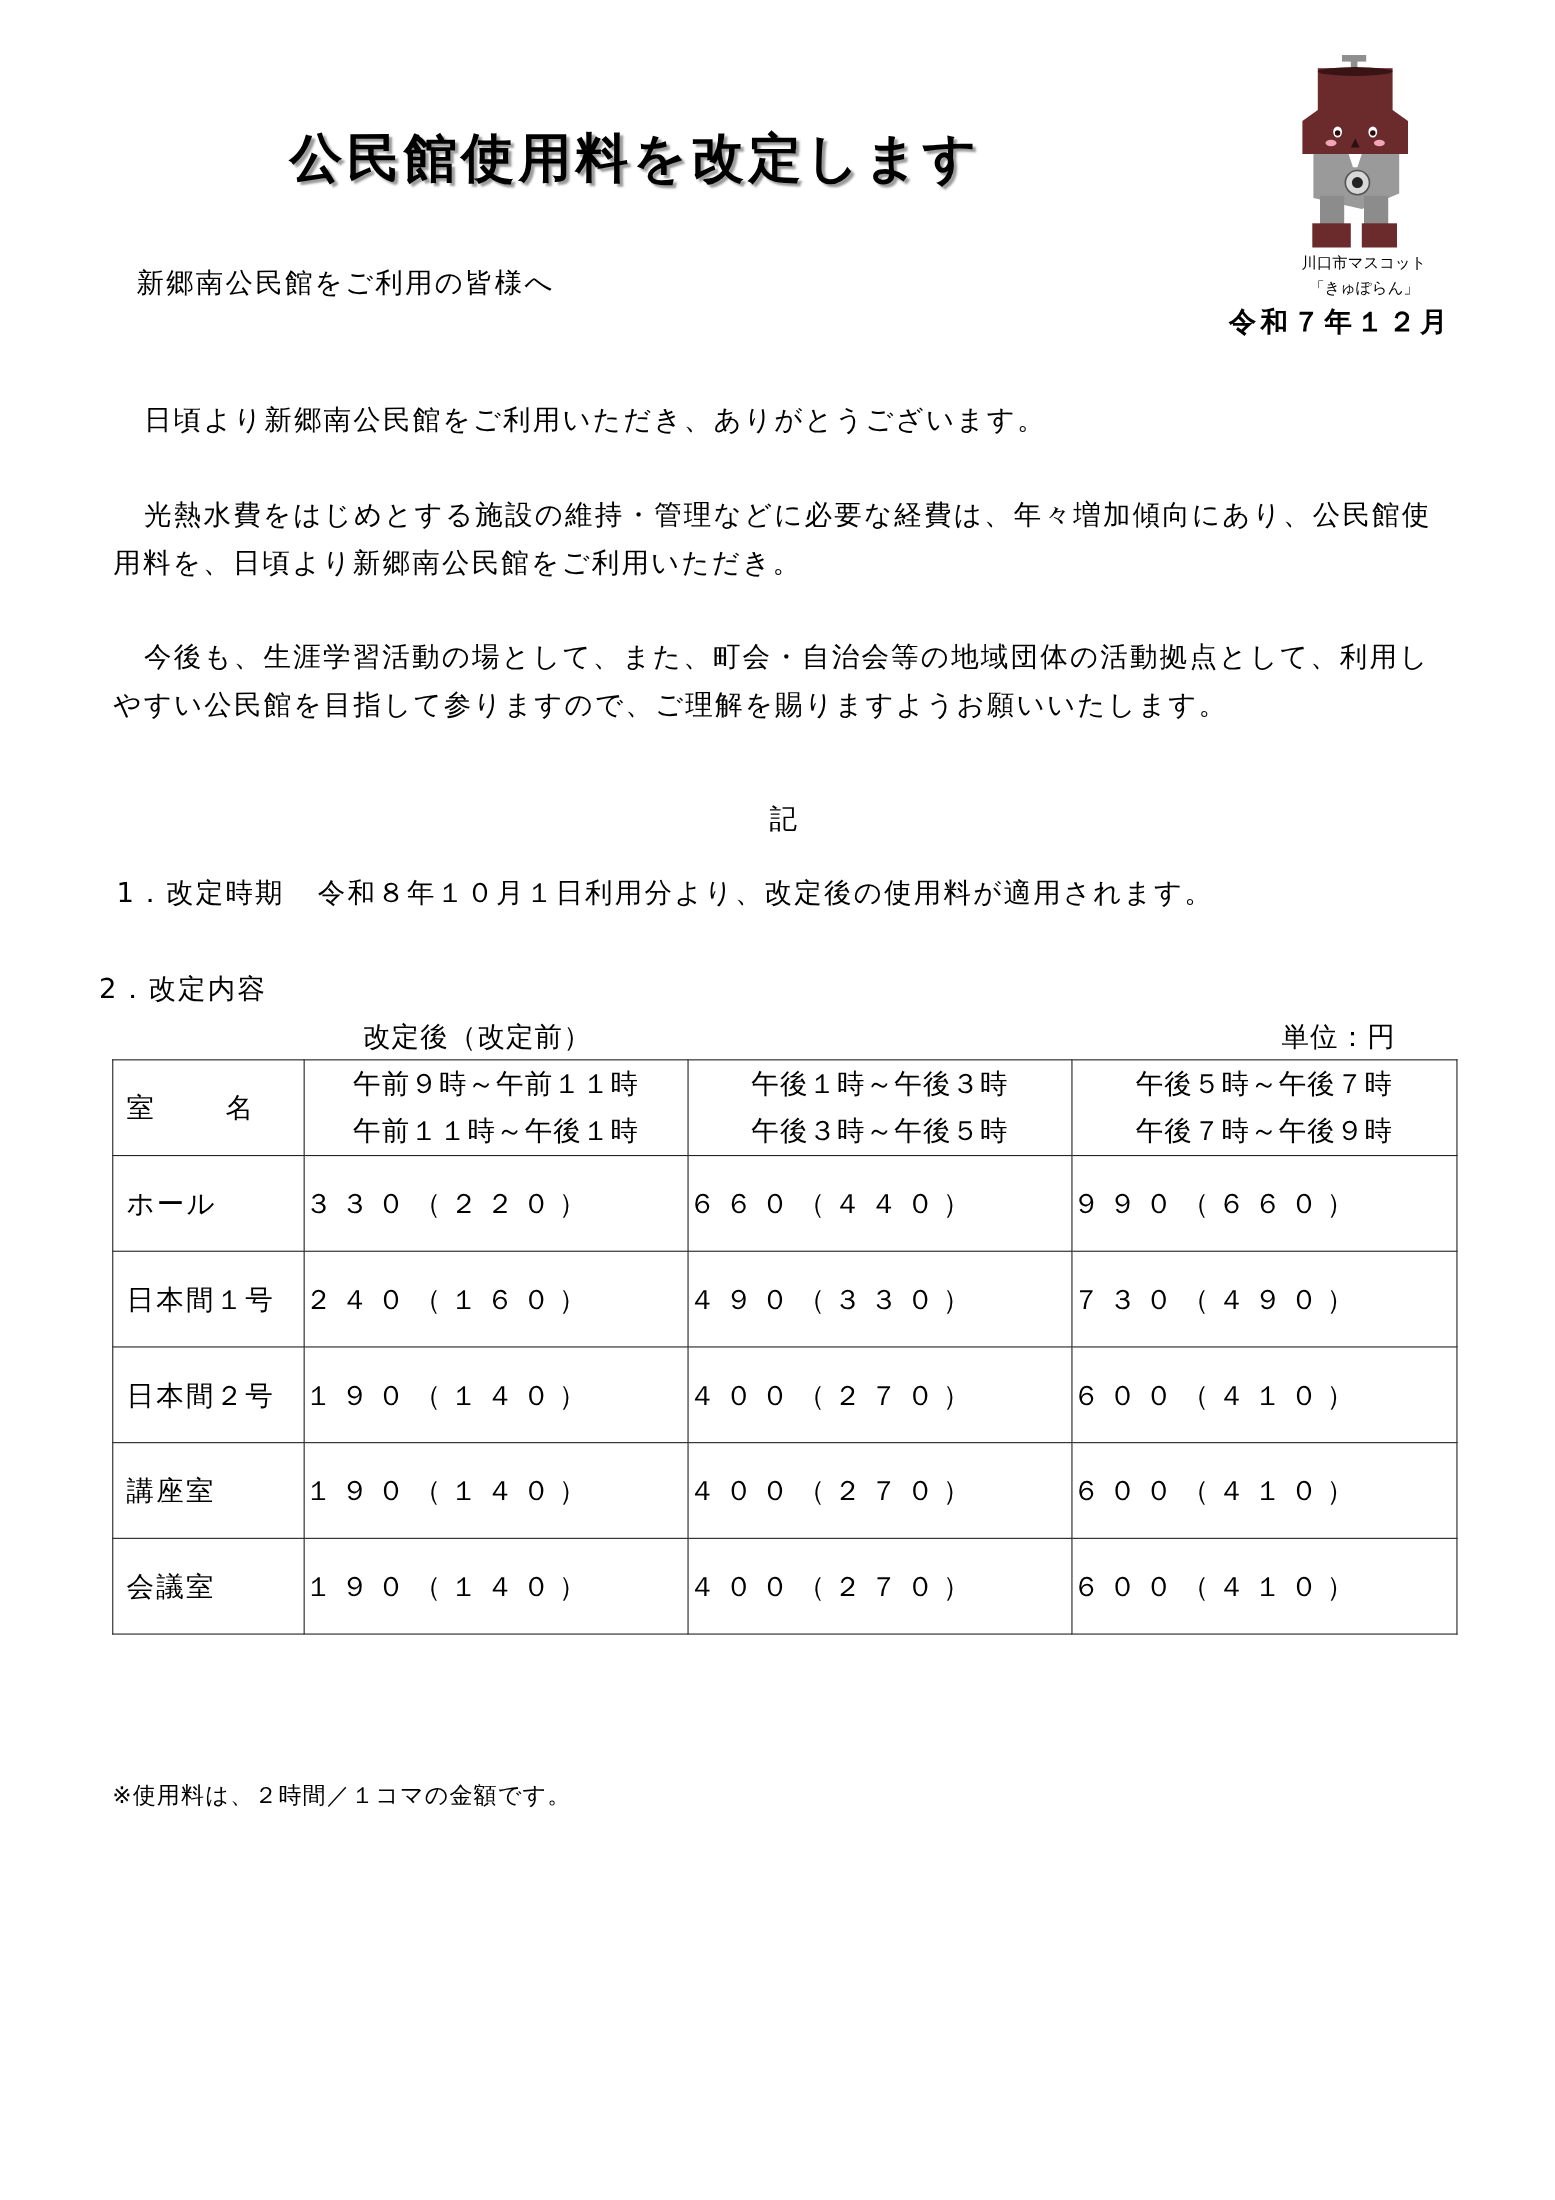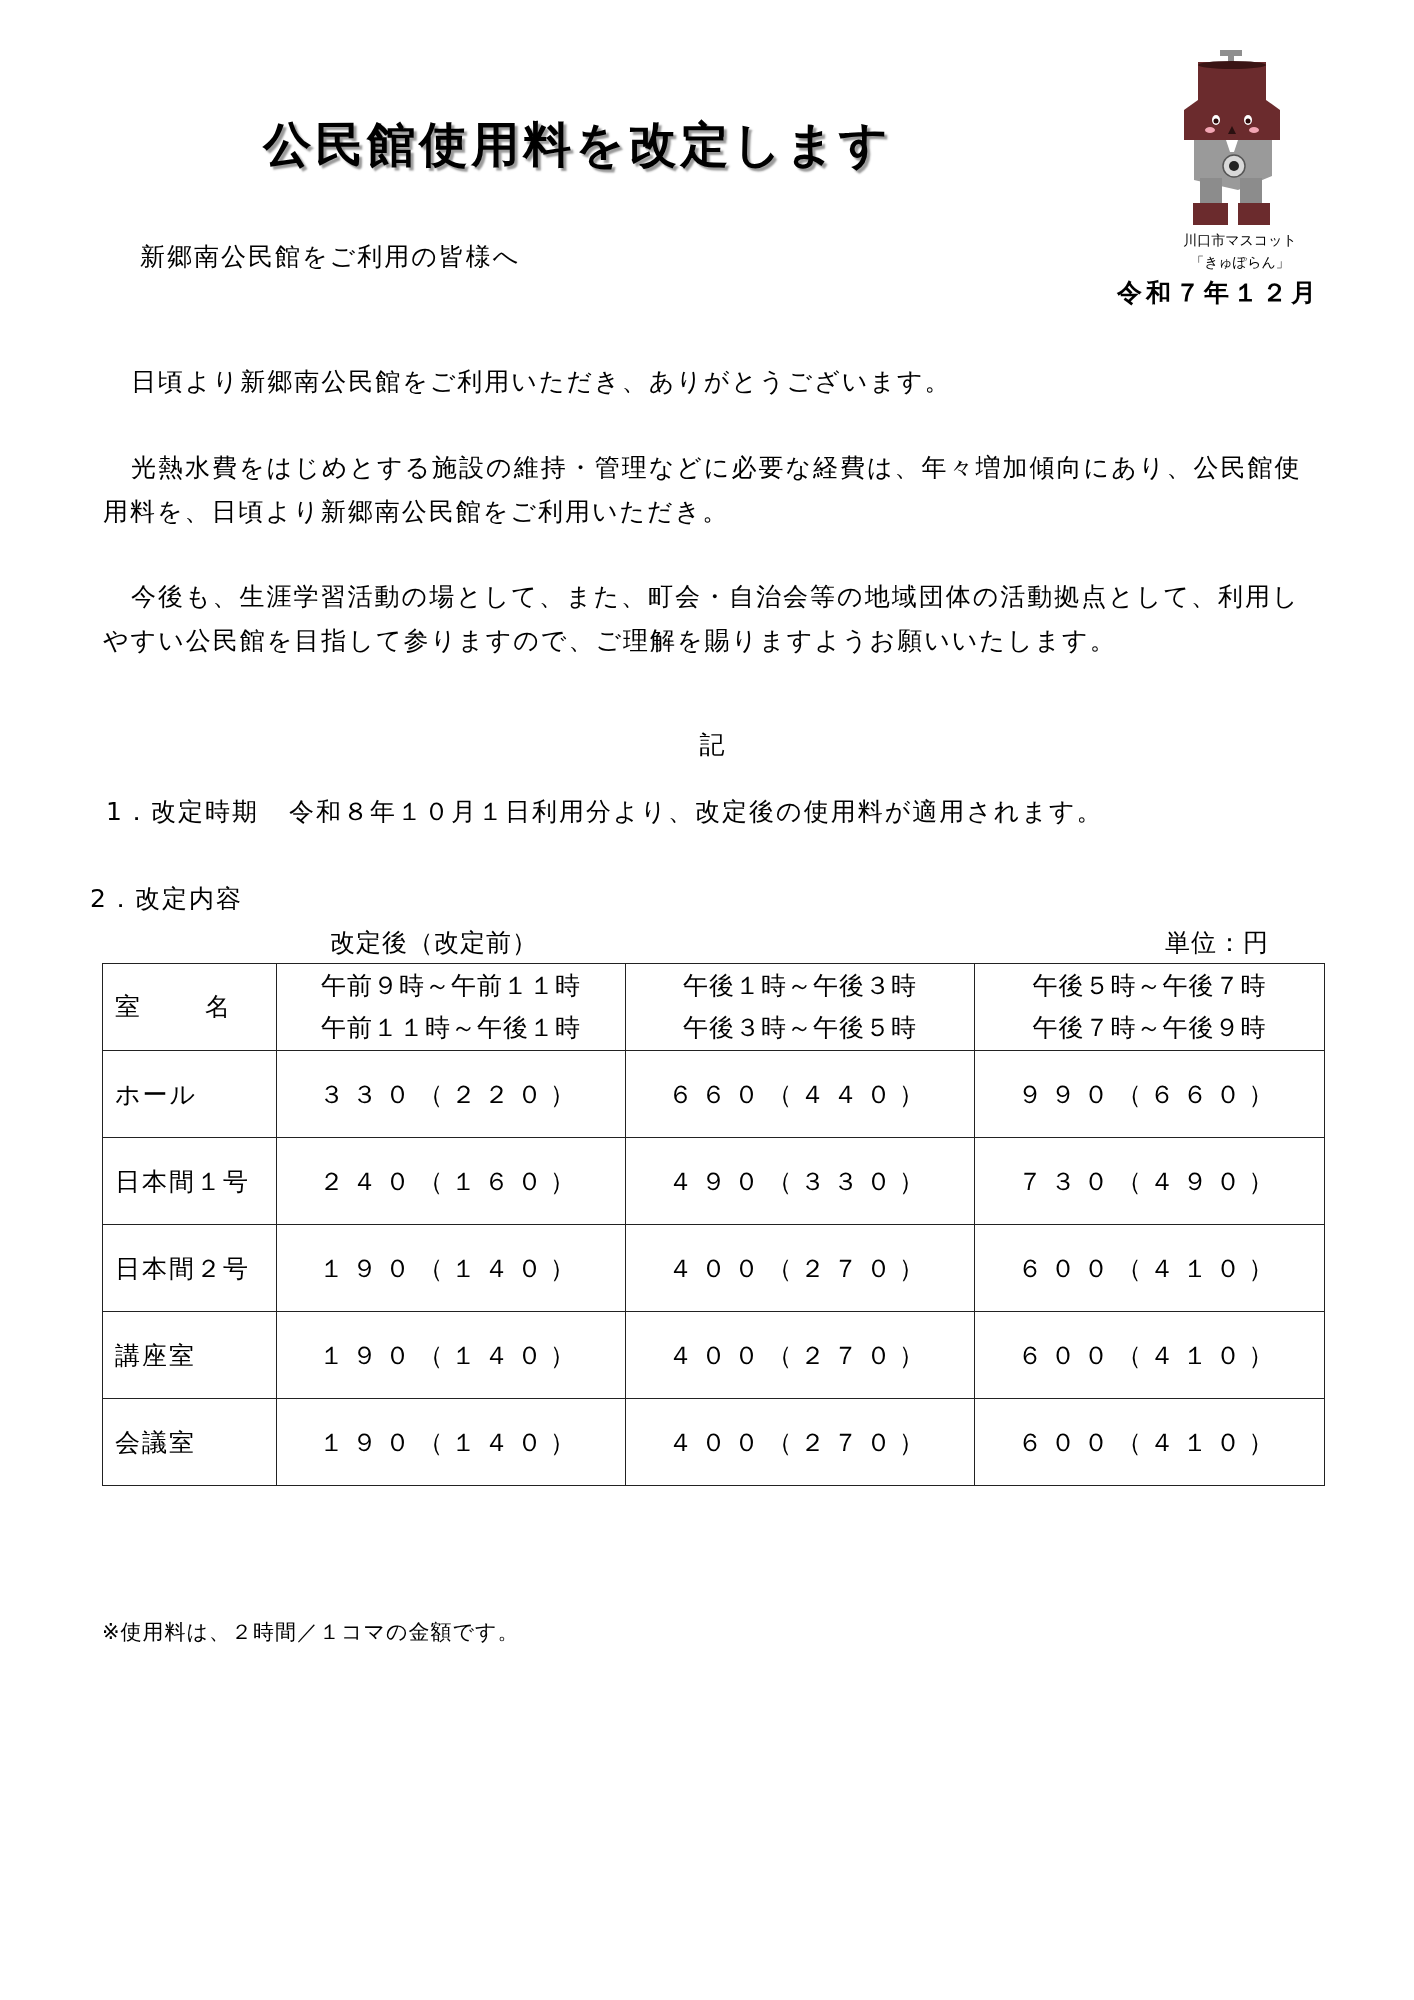--- a/index.html
+++ b/index.html
@@ -1,42 +1,42 @@
 <!DOCTYPE html>
 <html><head>
 <meta charset="utf-8">
 <style>
   html, body { margin: 0; padding: 0; background: #ffffff; }
   body { width: 1414px; height: 2000px; position: relative; overflow: hidden;
          font-family: "DejaVu Sans", "Liberation Sans", sans-serif; color: #000; }
   .abs { position: absolute; white-space: nowrap; }
   .title { left: 0; width: 1155px; top: 116px; text-align: center; font-size: 48px; line-height: 56px;
            letter-spacing: 4px; font-weight: bold; text-shadow: 3px 3px 2px #9a9a9a; padding-left: 0; }
-  .salutation { left: 140px; top: 240px; font-size: 25px; line-height: 34px; letter-spacing: 2px; }
+  .salutation { left: 124px; top: 240px; font-size: 25px; line-height: 34px; letter-spacing: 2px; }
   .date { left: 1117px; top: 276px; font-size: 25px; line-height: 34px; letter-spacing: 4px; font-weight: bold; }
   .para { left: 103px; width: 1222px; font-size: 25px; line-height: 44px; letter-spacing: 2px; white-space: normal; }
   .para p { margin: 0; text-indent: 28px; }
   .p1 { top: 360px; }
   .p2 { top: 446px; }
   .p3 { top: 575px; }
   .ki { left: 0; width: 1424px; text-align: center; top: 728px; font-size: 25px; line-height: 34px; }
   .item1 { left: 106px; top: 795px; font-size: 25px; line-height: 34px; letter-spacing: 2px; }
   .item1 .gap { display: inline-block; width: 30px; }
   .item2 { left: 90px; top: 882px; font-size: 25px; line-height: 34px; letter-spacing: 2px; }
   .after-label { left: 330px; top: 926px; font-size: 25px; line-height: 34px; letter-spacing: 1px; }
   .unit-label { left: 1165px; top: 926px; font-size: 25px; line-height: 34px; letter-spacing: 1px; }
   table.fees { position: absolute; left: 102px; top: 963px; border-collapse: collapse; table-layout: fixed; width: 1222px; padding-left: 48px; }
   table.fees td, table.fees th { border: 1.5px solid #222; padding: 0; font-weight: normal; font-size: 25px; }
   table.fees col.c0 { width: 174px; }
   table.fees col.c1 { width: 349px; }
   table.fees col.c2 { width: 349px; }
   table.fees col.c3 { width: 350px; }
   table.fees tr.head td { height: 86px; line-height: 42px; text-align: center; }
   table.fees tr.head td.room-head { text-align: left; padding-left: 12px; letter-spacing: 20px; }
-  table.fees tr.row td { height: 86px; text-align: center; letter-spacing: 8px; }
+  table.fees tr.row td { height: 86px; text-align: left; letter-spacing: 8px; }
   table.fees tr.row td.room { text-align: left; padding-left: 12px; letter-spacing: 2px; }
   .slot-line { display: block; letter-spacing: 1px; }
   .footnote { left: 102px; top: 1617px; font-size: 21px; line-height: 30px; letter-spacing: 1px; }
   .mascot { position: absolute; left: 1178px; top: 48px; width: 110px; height: 180px; }
   .caption { left: 1150px; width: 180px; text-align: center; font-size: 14px; line-height: 22px; top: 229px; white-space: normal; }
   .caption span { display: block; }
 </style>
 </head>
 <body>
 

